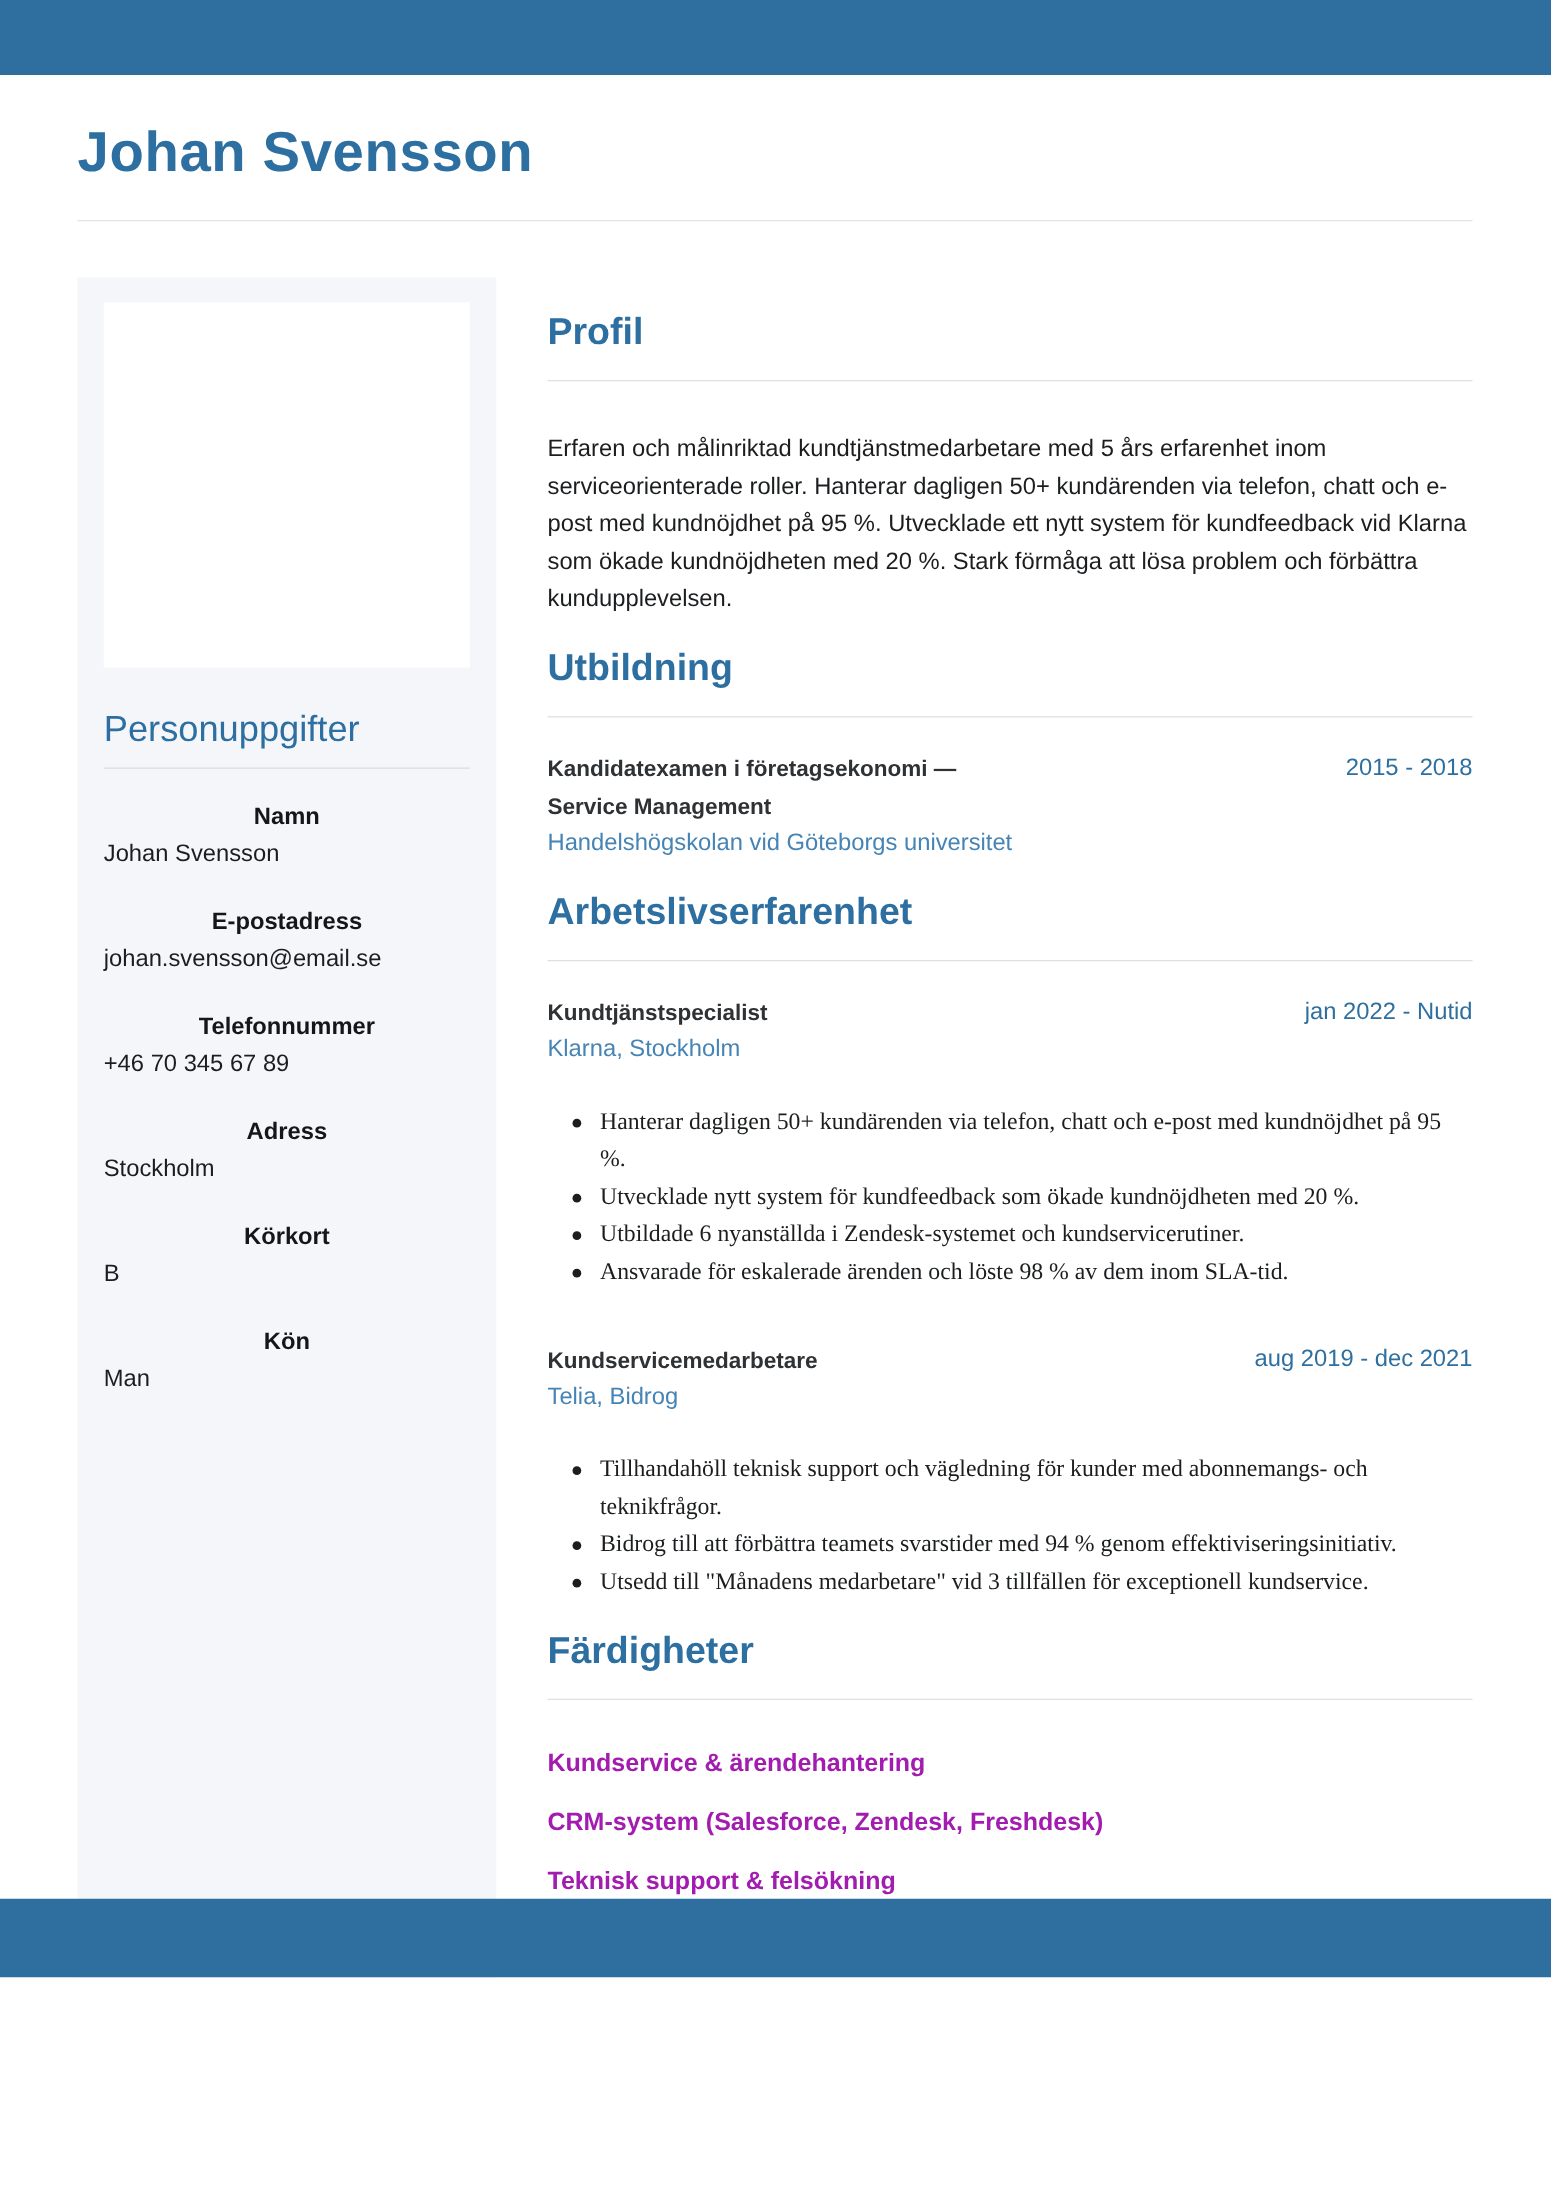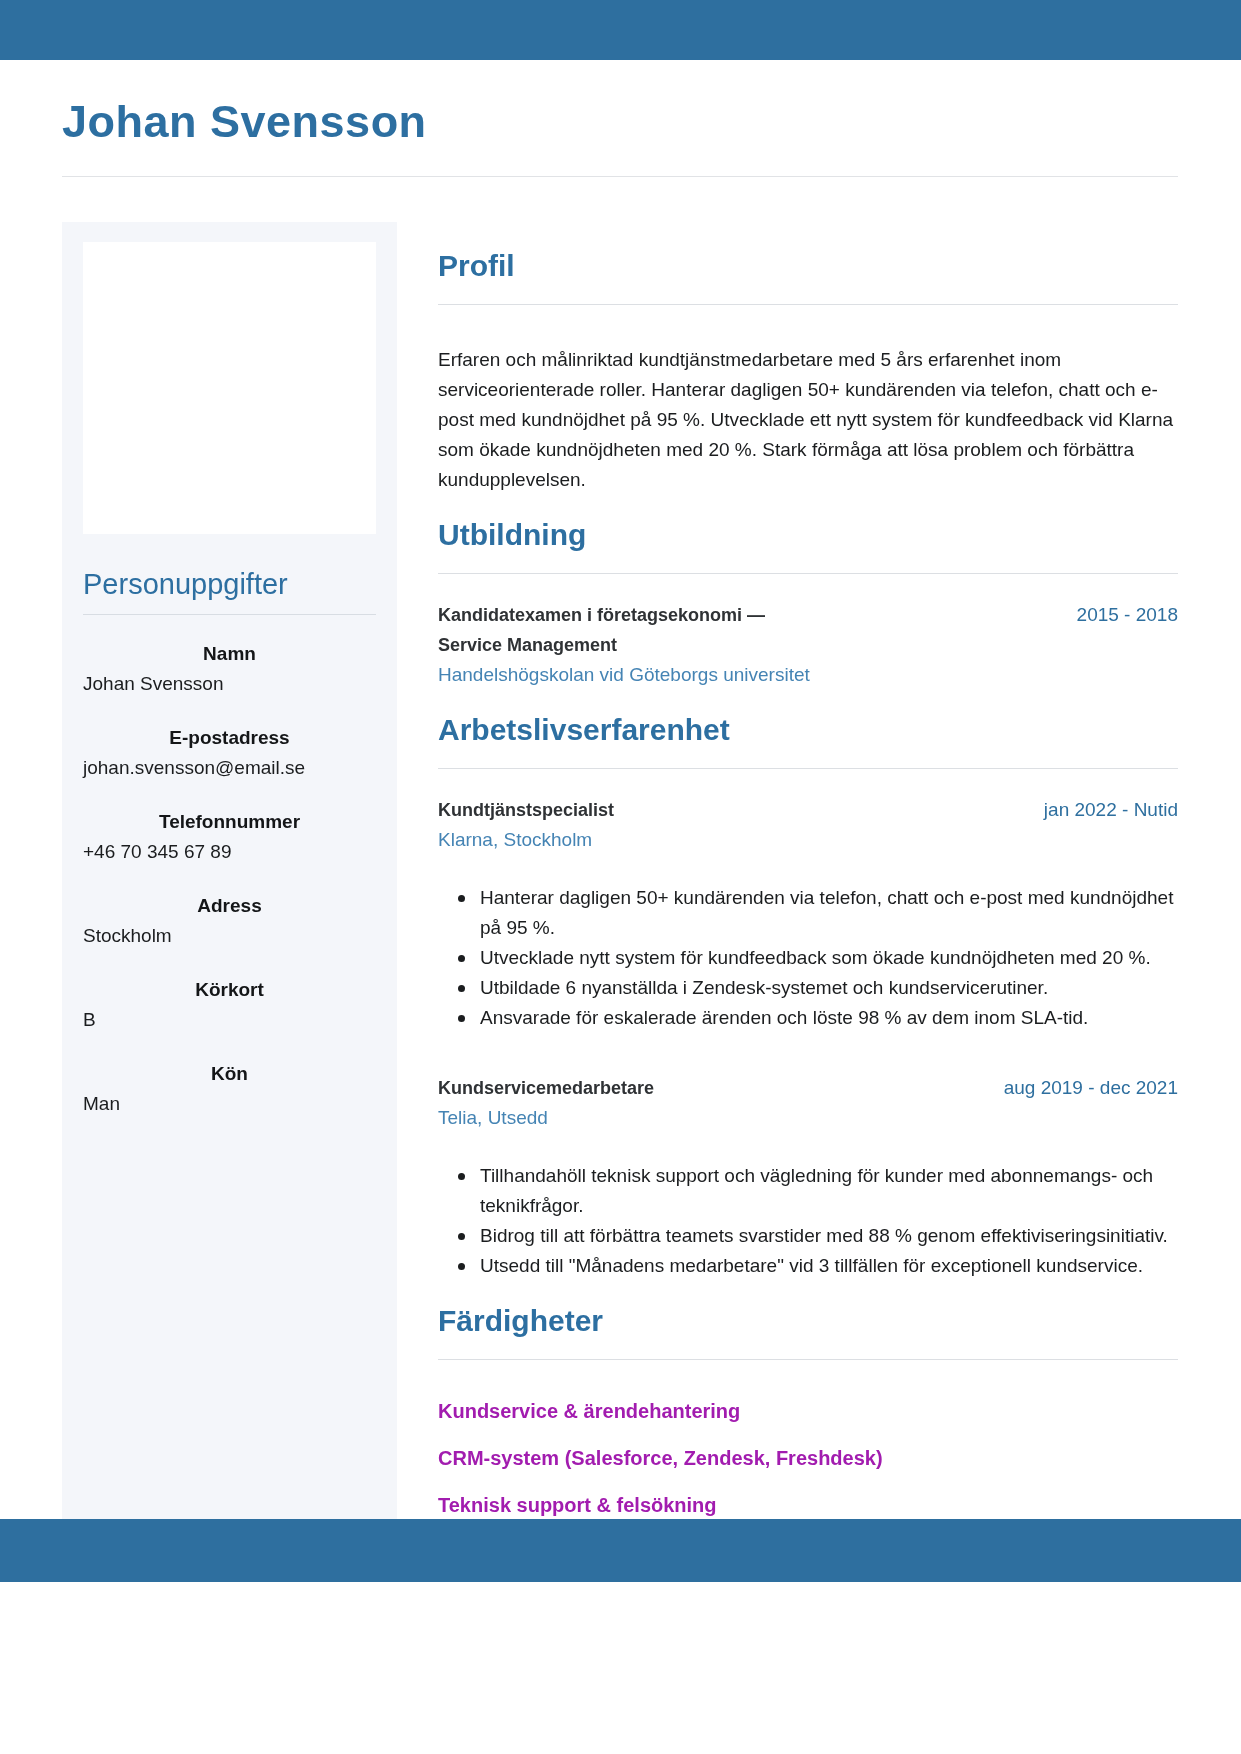--- a/index.html
+++ b/index.html
@@ -135,20 +135,21 @@
   }
   .entry-sub {
     font-size: 19px;
     line-height: 30px;
     color: var(--link, #4584b4);
   }
   ul.bullets {
     margin: 28px 0 0 0;
     padding: 0;
     list-style: none;
+    font-family: Liberation Serif, serif;
   }
   ul.bullets li {
     position: relative;
     padding-left: 42px;
     font-size: 19px;
     line-height: 30px;
     color: #1b1d1f;
   }
   ul.bullets li::before {
     content: "";
@@ -251,24 +252,24 @@
             <li>Utbildade 6 nyanställda i Zendesk-systemet och kundservicerutiner.</li>
             <li>Ansvarade för eskalerade ärenden och löste 98 % av dem inom SLA-tid.</li>
           </ul>
         </div>
 
         <div class="entry">
           <div class="entry-head">
             <div class="entry-title">Kundservicemedarbetare</div>
             <div class="entry-date">aug 2019 - dec 2021</div>
           </div>
-          <div class="entry-sub">Telia, Utsedd</div>
+          <div class="entry-sub">Telia, Bidrog</div>
           <ul class="bullets">
             <li>Tillhandahöll teknisk support och vägledning för kunder med abonnemangs- och teknikfrågor.</li>
-            <li>Bidrog till att förbättra teamets svarstider med 88 % genom effektiviseringsinitiativ.</li>
+            <li>Bidrog till att förbättra teamets svarstider med 94 % genom effektiviseringsinitiativ.</li>
             <li>Utsedd till "Månadens medarbetare" vid 3 tillfällen för exceptionell kundservice.</li>
           </ul>
         </div>
       </section>
 
       <section class="section">
         <h2>Färdigheter</h2>
         <div class="section-divider"></div>
         <div class="skills-list">
           <div class="skill-item">Kundservice &amp; ärendehantering</div>

